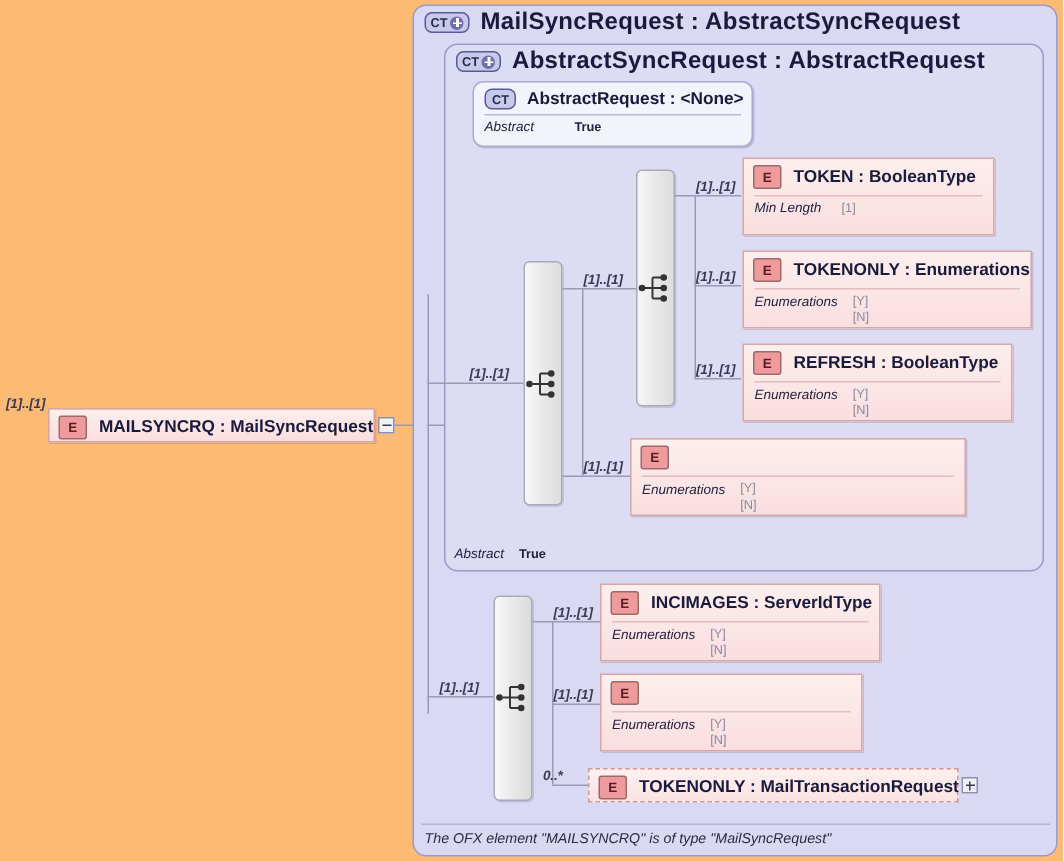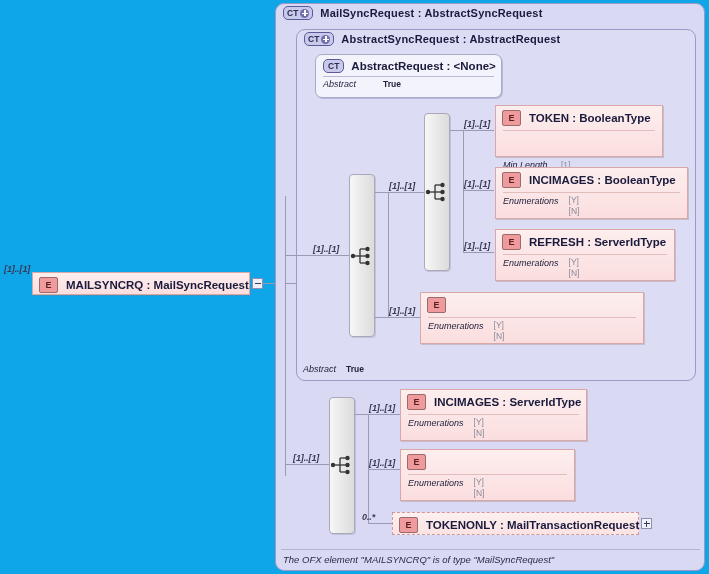--- a/index.html
+++ b/index.html
@@ -7,21 +7,21 @@
     padding: 0;
     background: #ffffff;
   }
   body {
     font-family: "Liberation Sans", sans-serif;
   }
   #canvas {
     position: relative;
     width: 709px;
     height: 574px;
-    background: #0ea5e9;
+    background: #fdba74;
     overflow: hidden;
   }
 
   
   .ct-box {
     position: absolute;
     border: 1px solid #9a9ac4;
     border-radius: 9px;
     background: #d9d9f3;
     box-sizing: border-box;
@@ -29,21 +29,21 @@
   .ct-box.lvl2 { background: #dcdcf5; }
 
   .ct-header {
     position: absolute;
     display: flex;
     align-items: center;
     gap: 7px;
     white-space: nowrap;
   }
   .ct-title {
-    font-size: 11px;
+    font-size: 16px;
     font-weight: bold;
     color: #1a1a3c;
     letter-spacing: .2px;
   }
 
   
   .ct-chip {
     display: inline-flex;
     align-items: center;
     gap: 2px;
@@ -189,21 +189,20 @@
   .facets-2col {
     display: flex;
     flex-direction: column;
     padding: 2px 7px 3px 7px;
     gap: 0px;
   }
   .facets-2col .frow {
     display: flex;
     font-size: 9px;
     line-height: 1.3;
-    margin-top: 27px;
   }
   .facets-2col .fn {
     font-style: italic;
     color: #22223f;
     width: 58px;
   }
   .facets-2col .fv {
     color: #8a8a9a;
     font-size: 8.5px;
   }
@@ -424,38 +423,38 @@
         <span class="fv">[1]</span>
       </div>
     </div>
   </div>
 
   <div class="el-box" style="left:495px; top:167px; width:193px; height:52px;">
     <div class="el-head">
       <span class="e-chip">
         <span class="lbl">E</span>
       </span>
-      <span class="el-title">INCIMAGES : BooleanType</span>
+      <span class="el-title">TOKENONLY : Enumerations</span>
     </div>
     <div class="el-rule"></div>
     <div class="enum-row">
       <span class="enum-name">Enumerations</span>
       <span class="enum-vals">
         <span>[Y]</span>
         <span>[N]</span>
       </span>
     </div>
   </div>
 
   <div class="el-box" style="left:495px; top:229px; width:180px; height:52px;">
     <div class="el-head">
       <span class="e-chip">
         <span class="lbl">E</span>
       </span>
-      <span class="el-title">REFRESH : ServerIdType</span>
+      <span class="el-title">REFRESH : BooleanType</span>
     </div>
     <div class="el-rule"></div>
     <div class="enum-row">
       <span class="enum-name">Enumerations</span>
       <span class="enum-vals">
         <span>[Y]</span>
         <span>[N]</span>
       </span>
     </div>
   </div>

